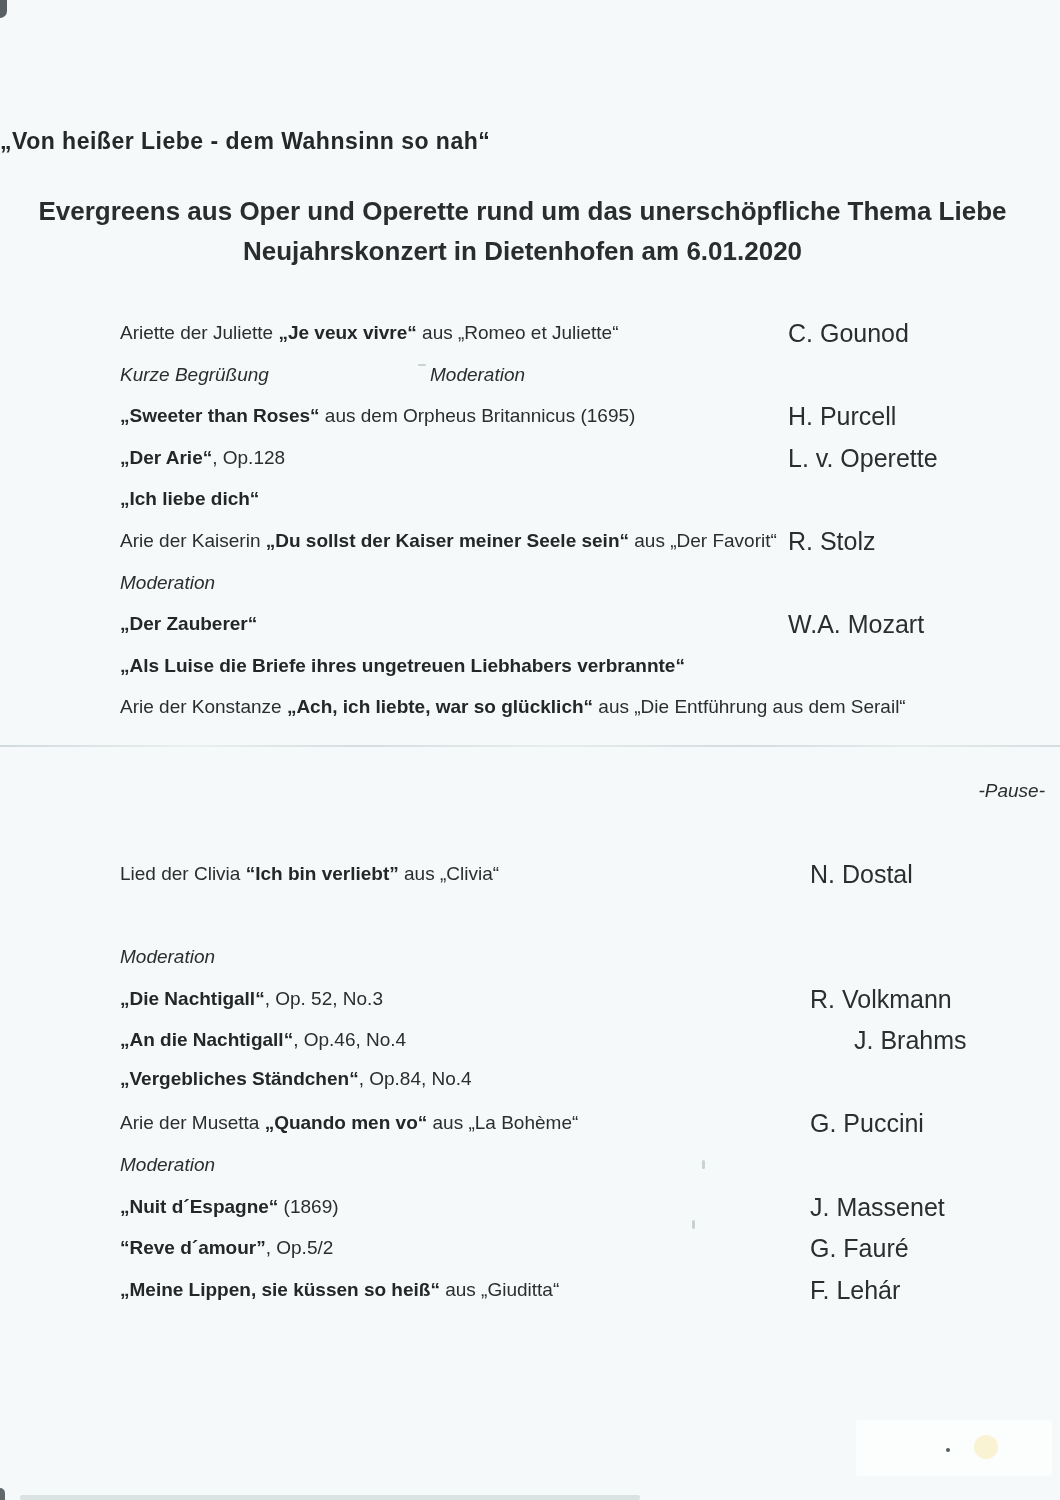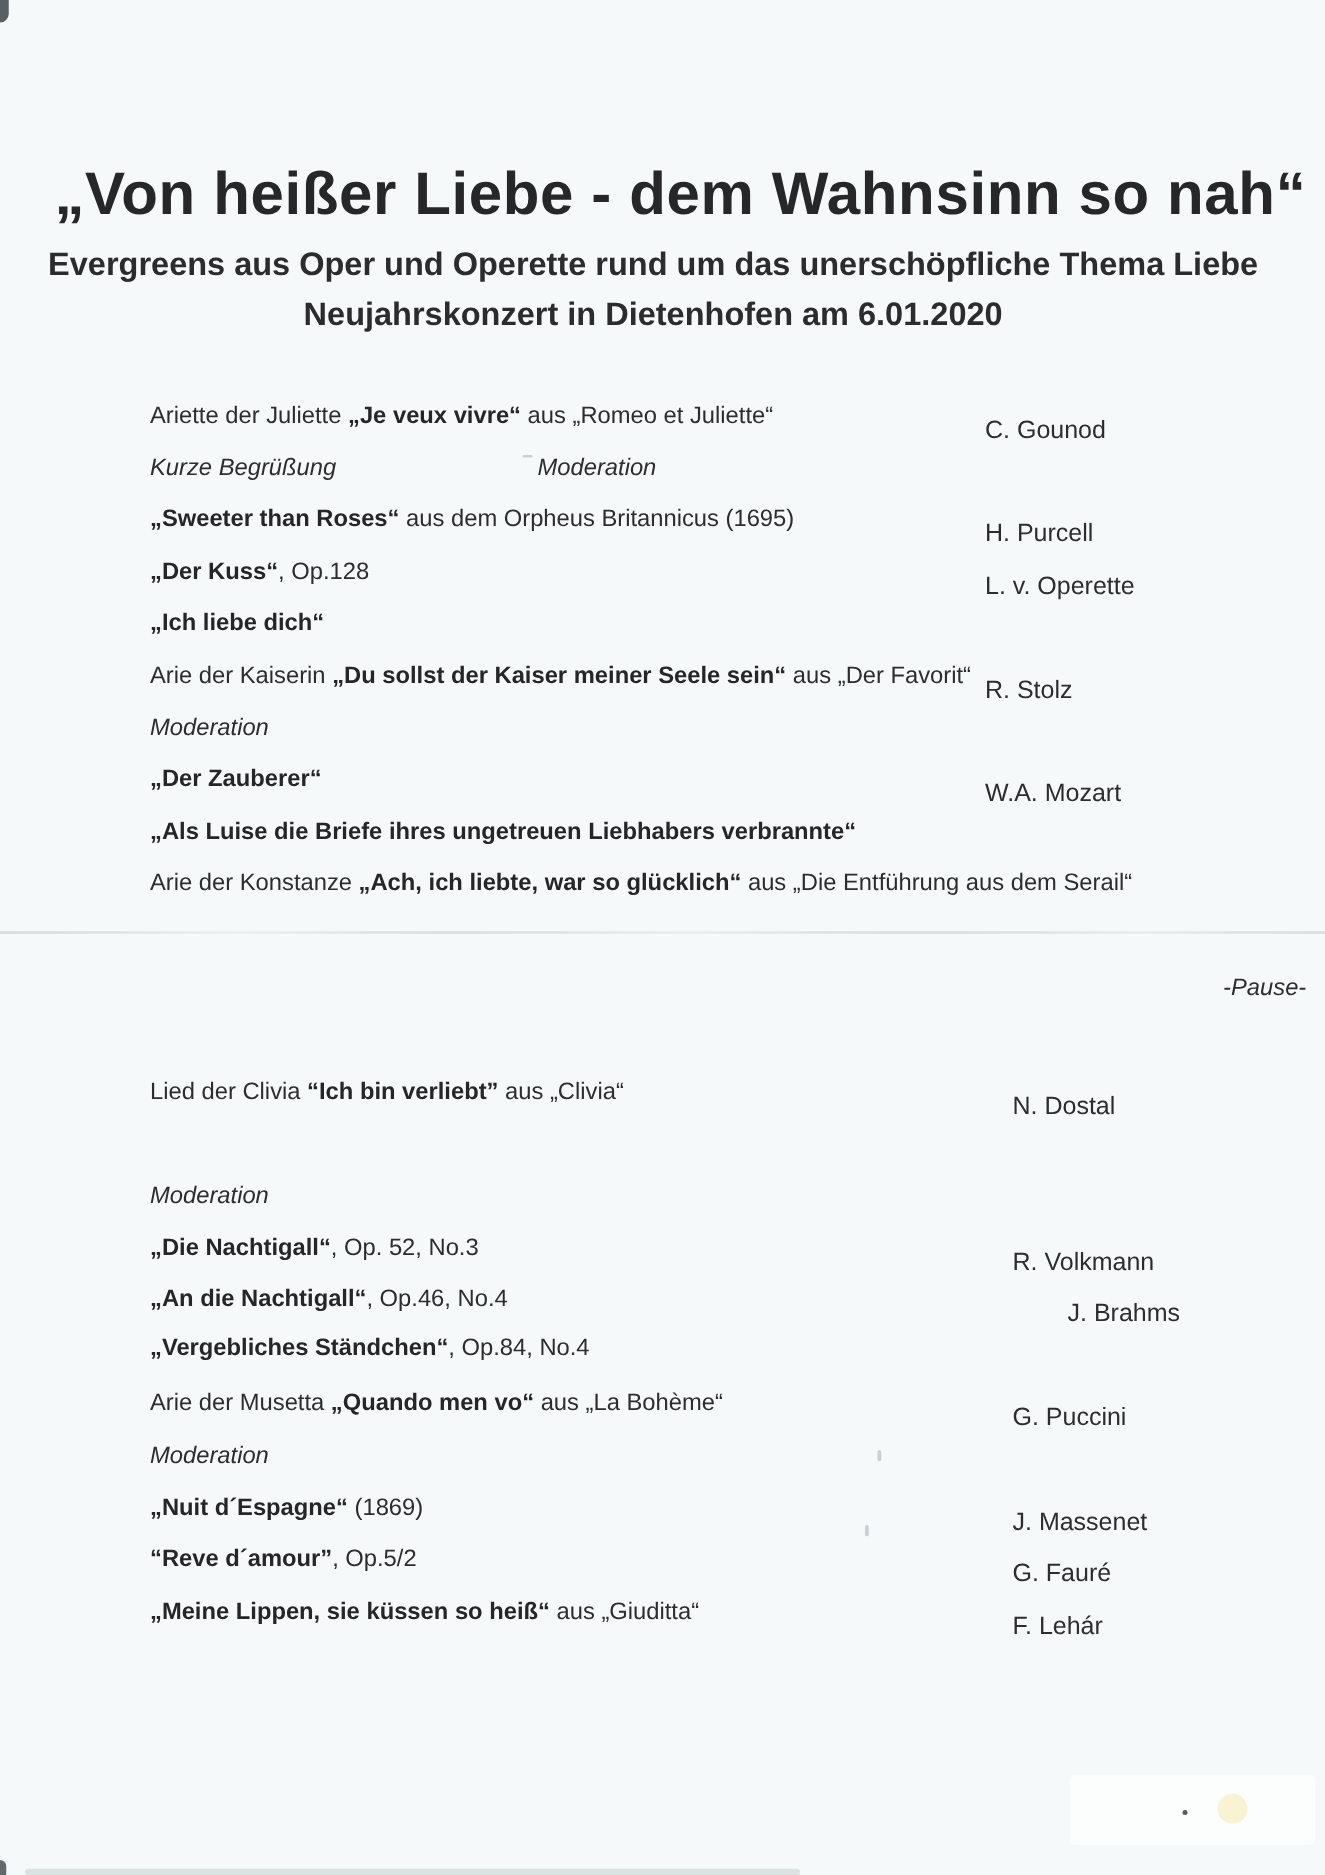--- a/index.html
+++ b/index.html
@@ -9,22 +9,22 @@
     font-family: "Liberation Sans", sans-serif;
     color: #2b2d2e;
     position: relative;
     overflow: hidden;
   }
   .page { position: absolute; inset: 0; }
 
   
   .doc-title {
     position: absolute; top: 128px; left: 0; width: 1045px;
-    text-align: right;
-    font-size: 48px; font-weight: 700; letter-spacing: 0.5px;
+    text-align: left;
+    font-size: 23px; font-weight: 700; letter-spacing: 0.5px;
     color: #252728;
   }
   .doc-subtitle {
     position: absolute; top: 196px; left: 0; width: 1045px;
     text-align: center;
     font-size: 26px; font-weight: 700; color: #2a2c2d;
   }
   .doc-event {
     position: absolute; top: 236px; left: 0; width: 1045px;
     text-align: center;
@@ -35,21 +35,21 @@
   .row {
     position: absolute; left: 0; width: 1060px;
     padding-left: 120px; box-sizing: border-box;
     font-size: 19px; line-height: 26px;
     white-space: nowrap; color: #2b2d2e;
   }
   .row.center { padding-left: 16px; width: 1045px; text-align: right; }
   .seg.b { font-weight: 700; color: #242627; }
   .seg.i { font-style: italic; }
   .seg.abs { position: absolute; top: 0; }
-  .composer { position: absolute; top: 0; font-size: 20px; color: #2b2d2e; margin-top: 11px; }
+  .composer { position: absolute; top: 0; font-size: 25px; color: #2b2d2e; }
 
   
   .crease {
     position: absolute; left: 0; top: 745px; width: 1060px; height: 2px;
     background: linear-gradient(90deg,
       rgba(165,180,185,0.45) 0%, rgba(165,180,185,0.15) 18%,
       rgba(165,180,185,0.40) 34%, rgba(165,180,185,0.18) 52%,
       rgba(165,180,185,0.42) 70%, rgba(165,180,185,0.20) 86%,
       rgba(165,180,185,0.40) 100%);
   }
@@ -88,21 +88,21 @@
 <div class="page">
 
   <div class="doc-title">„Von heißer Liebe - dem Wahnsinn so nah“</div>
   <div class="doc-subtitle">Evergreens aus Oper und Operette rund um das unerschöpfliche Thema Liebe</div>
   <div class="doc-event">Neujahrskonzert in Dietenhofen am 6.01.2020</div>
 
   <div id="program-rows">
       <div class="row" style="top: 320px;"><span class="seg">Ariette der Juliette </span><span class="seg b">„Je veux vivre“</span><span class="seg"> aus „Romeo et Juliette“</span><span class="composer" style="left: 788px;">C. Gounod</span></div>
       <div class="row" style="top: 362px;"><span class="seg i">Kurze Begrüßung</span><span class="seg i abs" style="left: 430px;">Moderation</span></div>
       <div class="row" style="top: 403px;"><span class="seg b">„Sweeter than Roses“</span><span class="seg"> aus dem Orpheus Britannicus (1695)</span><span class="composer" style="left: 788px;">H. Purcell</span></div>
-      <div class="row" style="top: 445px;"><span class="seg b">„Der Kuss“</span><span class="seg">, Op.128</span><span class="composer" style="left: 788px;">L. v. Operette</span></div>
+      <div class="row" style="top: 445px;"><span class="seg b">„Der Arie“</span><span class="seg">, Op.128</span><span class="composer" style="left: 788px;">L. v. Operette</span></div>
       <div class="row" style="top: 486px;"><span class="seg b">„Ich liebe dich“</span></div>
       <div class="row" style="top: 528px;"><span class="seg">Arie der Kaiserin </span><span class="seg b">„Du sollst der Kaiser meiner Seele sein“</span><span class="seg"> aus „Der Favorit“</span><span class="composer" style="left: 788px;">R. Stolz</span></div>
       <div class="row" style="top: 570px;"><span class="seg i">Moderation</span></div>
       <div class="row" style="top: 611px;"><span class="seg b">„Der Zauberer“</span><span class="composer" style="left: 788px;">W.A. Mozart</span></div>
       <div class="row" style="top: 653px;"><span class="seg b">„Als Luise die Briefe ihres ungetreuen Liebhabers verbrannte“</span></div>
       <div class="row" style="top: 694px;"><span class="seg">Arie der Konstanze </span><span class="seg b">„Ach, ich liebte, war so glücklich“</span><span class="seg"> aus „Die Entführung aus dem Serail“</span></div>
       <div class="row center" style="top: 778px;"><span class="seg i">-Pause-</span></div>
       <div class="row" style="top: 861px;"><span class="seg">Lied der Clivia </span><span class="seg b">“Ich bin verliebt”</span><span class="seg"> aus „Clivia“</span><span class="composer" style="left: 810px;">N. Dostal</span></div>
       <div class="row" style="top: 944px;"><span class="seg i">Moderation</span></div>
       <div class="row" style="top: 986px;"><span class="seg b">„Die Nachtigall“</span><span class="seg">, Op. 52, No.3</span><span class="composer" style="left: 810px;">R. Volkmann</span></div>

